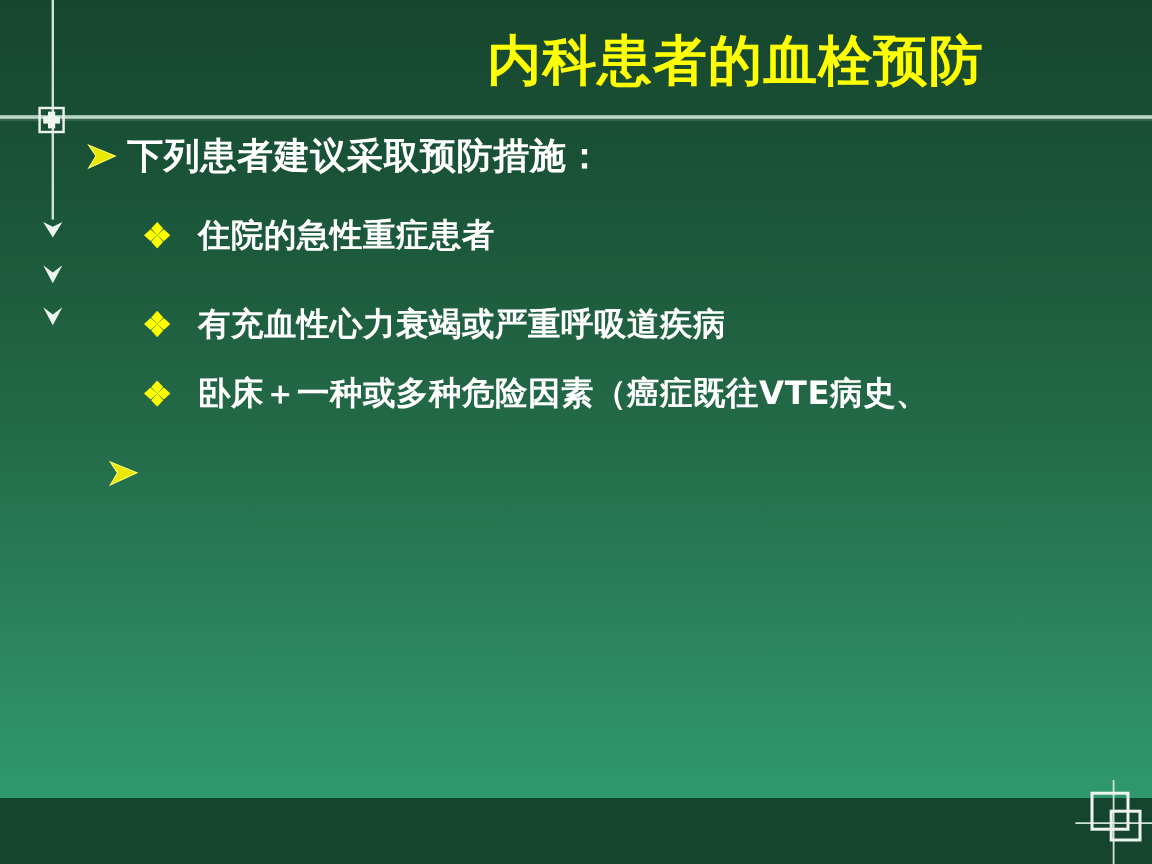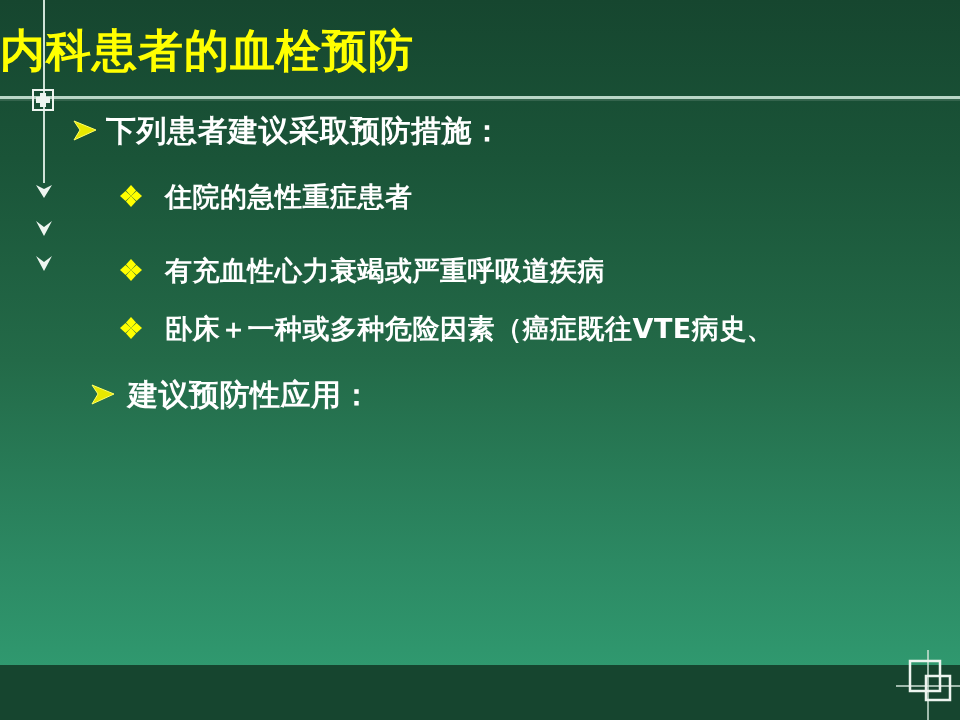--- a/index.html
+++ b/index.html
@@ -35,21 +35,21 @@
     width: 960px;
     height: 3px;
     background: #b9d6c7;
     box-shadow: 0 2px 0 0 rgba(255,255,255,0.12);
   }
   #slide-title {
     position: absolute;
     left: 0;
     top: 23px;
     width: 820px;
-    text-align: left;
+    text-align: right;
     color: #ffff00;
     font-size: 45px;
     font-weight: bold;
     letter-spacing: 1px;
     line-height: 56px;
     white-space: nowrap;
   }
 
   
   #deco-vline {
@@ -257,19 +257,18 @@
       </span>
       <span class="btext">卧床＋一种或多种危险因素（癌症既往VTE病史、</span>
     </div>
 
     <div class="lvl1 blk" id="row-e">
       <span class="bullet-arrow" style="left:0; top:8px;">
         <svg width="26" height="26" viewBox="0 0 26 26">
           <polygon points="2,3 24,12 2,22 8,12" fill="#e8e800" stroke="#ffff66" stroke-width="1"></polygon>
         </svg>
       </span>
-      <span class="btext">建议预防性应用：</span>
     </div>
 
 
 
   </div>
 </div>
 
 </body></html>

